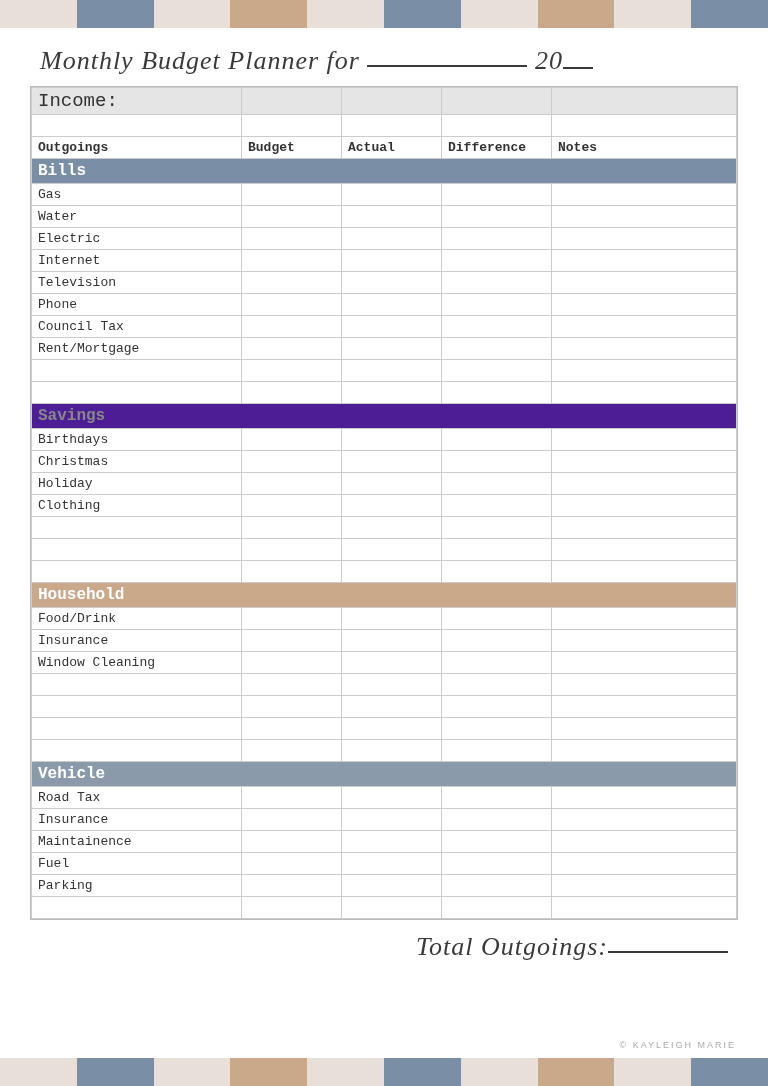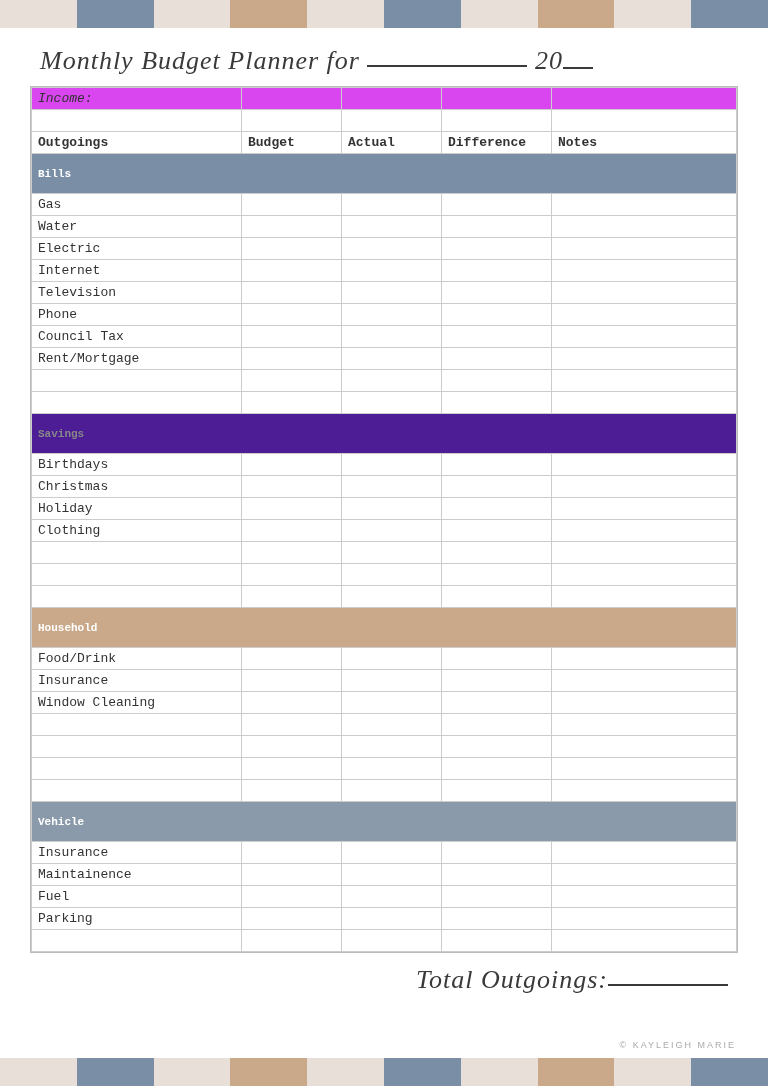--- a/index.html
+++ b/index.html
@@ -76,31 +76,30 @@
     .col-notes { width: auto; }
 
     .header-row td {
       font-weight: bold;
       font-size: 13px;
       background: #fff;
       color: #333;
     }
 
     .income-row td {
-      font-size: 13px;
-      background: #d946ef;
-      font-style: italic;
+      font-size: 19px;
+      background: #e5e5e5;
     }
 
     .section-header td {
       font-weight: bold;
-      font-size: 11px;
+      font-size: 16px;
       color: #fff;
       padding: 3px 6px;
-      height: 40px;
+      height: 20px;
     }
 
     .section-bills { background: #7a8fa6; }
     .section-savings { background: #c8c8b8; color: #888 !important; }
     .section-household { background: #c9a98a; }
     .section-vehicle { background: #8a9aaa; }
 
     .data-row td { background: #fff; }
     .empty-row td { background: #fff; height: 22px; }
 
@@ -369,20 +368,27 @@
             <td></td>
             <td></td>
             <td></td>
             <td></td>
       </tr>
 
       <tr class="section-header">
         <td colspan="5" class="section-vehicle">Vehicle</td>
       </tr>
       <tr class="data-row">
+        <td>Road Tax</td>
+        <td></td>
+        <td></td>
+        <td></td>
+        <td></td>
+      </tr>
+      <tr class="data-row">
         <td>Insurance</td>
         <td></td>
         <td></td>
         <td></td>
         <td></td>
       </tr>
       <tr class="data-row">
         <td>Maintainence</td>
         <td></td>
         <td></td>

